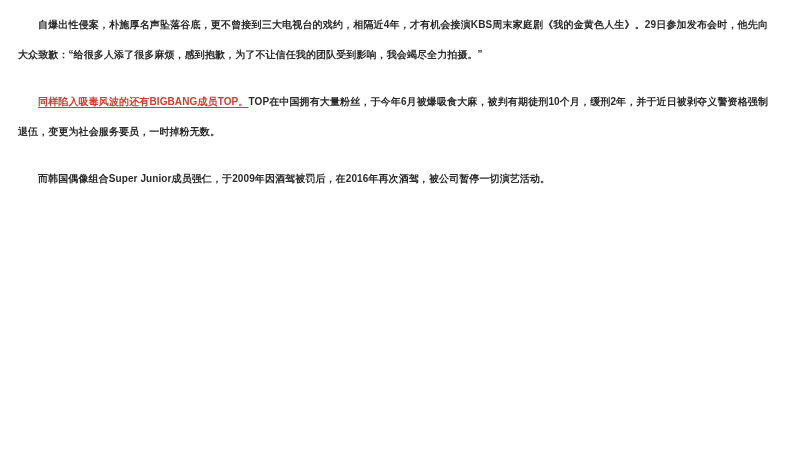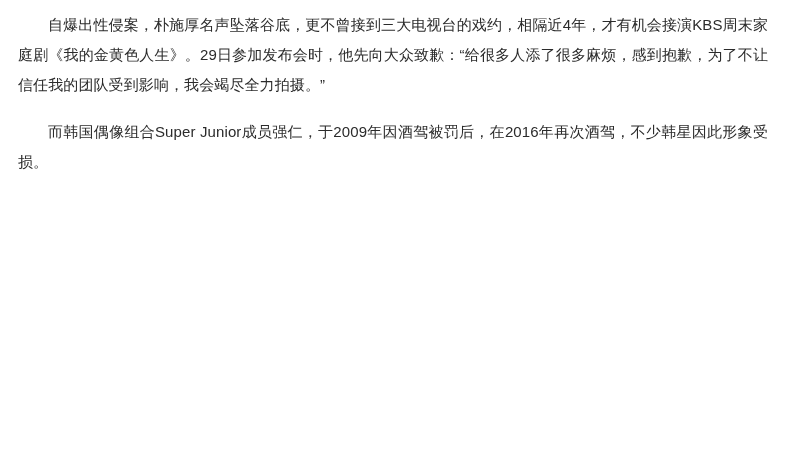--- a/index.html
+++ b/index.html
@@ -12,43 +12,44 @@
     height: 459px;
     overflow: hidden;
     font-family: "Liberation Sans", "DejaVu Sans", sans-serif;
   }
   #article {
     padding: 10px 22px 0 18px;
     box-sizing: border-box;
   }
   p.para {
     margin: 0 13px 17px 0;
-    font-size: 15px;
+    font-size: 10px;
     line-height: 30px;
     color: #2b2b2b;
     text-align: justify;
     text-justify: inter-ideograph;
     text-indent: 2em;
     letter-spacing: 0.1px;
-    font-weight: 400;
+    font-weight: 700;
   }
   p.para:last-child {
     margin-bottom: 0;
   }
   .hl-link {
     color: #d93a2b;
     text-decoration: underline;
     text-underline-offset: 2px;
   }
 </style>
 </head>
 <body>
 
 <div id="article">
 
   <p class="para">自爆出性侵案，朴施厚名声坠落谷底，更不曾接到三大电视台的戏约，相隔近4年，才有机会接演KBS周末家庭剧《我的金黄色人生》。29日参加发布会时，他先向大众致歉：“给很多人添了很多麻烦，感到抱歉，为了不让信任我的团队受到影响，我会竭尽全力拍摄。”</p>
 
 
 
+  <p class="para"><a class="hl-link" href="#">同样陷入吸毒风波的还有BIGBANG成员TOP。</a><span>TOP在中国拥有大量粉丝，于今年6月被爆吸食大麻，被判有期徒刑10个月，缓刑2年，并于近日被剥夺义警资格强制退伍，变更为社会服务要员，一时掉粉无数。</span></p>
 
-  <p class="para">而韩国偶像组合Super Junior成员强仁，于2009年因酒驾被罚后，在2016年再次酒驾，不少韩星因此形象受损。</p>
+  <p class="para">而韩国偶像组合Super Junior成员强仁，于2009年因酒驾被罚后，在2016年再次酒驾，被公司暂停一切演艺活动。</p>
 
 </div>
 
 </body></html>

